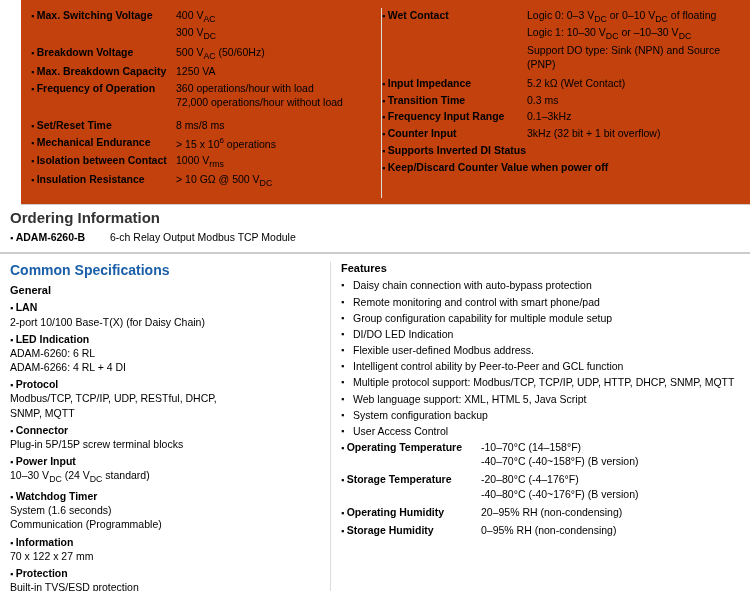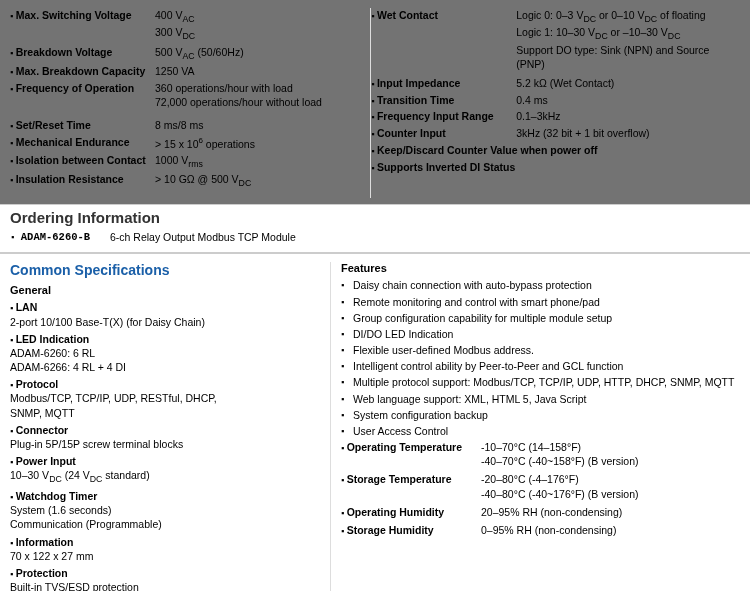--- a/index.html
+++ b/index.html
@@ -10,21 +10,22 @@
       width: 750px;
       min-height: 591px;
       color: #000;
     }
 
     
     .top-section {
       display: flex;
       padding: 8px 10px 6px 10px;
       border-bottom: 1px solid #ccc;
-      background: #737373;
+      background: #c2410c;
+      margin-left: 21px;
     }
     .top-left {
       width: 370px;
       padding-right: 10px;
     }
     .top-right {
       width: 380px;
       border-left: 1px solid #ddd;
     }
 
@@ -175,21 +176,21 @@
     }
     .env-label::before {
       content: '▪ ';
       font-size: 9px;
     }
     .env-value {
       font-size: 10.5px;
       flex: 1;
     }
 
-    .bold { font-weight: bold; font-family: Liberation Mono, monospace; }
+    .bold { font-weight: bold; }
   </style>
 </head>
 <body>
 
 <div class="top-section">
   <div class="top-left">
     <div class="spec-group-gap">
       <div class="spec-item">
         <span class="spec-label">Max. Switching Voltage</span>
         <span class="spec-value">400 V<sub>AC</sub><br>300 V<sub>DC</sub></span>
@@ -231,35 +232,35 @@
     <div class="spec-item" style="margin-bottom:4px;">
       <span class="spec-label">Wet Contact</span>
       <span class="spec-value">Logic 0: 0–3 V<sub>DC</sub> or 0–10 V<sub>DC</sub> of floating<br>Logic 1: 10–30 V<sub>DC</sub> or –10–30 V<sub>DC</sub><br>Support DO type: Sink (NPN) and Source (PNP)</span>
     </div>
     <div class="spec-item">
       <span class="spec-label">Input Impedance</span>
       <span class="spec-value">5.2 kΩ (Wet Contact)</span>
     </div>
     <div class="spec-item">
       <span class="spec-label">Transition Time</span>
-      <span class="spec-value">0.4 ms</span>
+      <span class="spec-value">0.3 ms</span>
     </div>
     <div class="spec-item">
       <span class="spec-label">Frequency Input Range</span>
       <span class="spec-value">0.1–3kHz</span>
     </div>
     <div class="spec-item">
       <span class="spec-label">Counter Input</span>
       <span class="spec-value">3kHz (32 bit + 1 bit overflow)</span>
     </div>
     <div class="spec-item">
+      <span class="spec-label" style="min-width:auto; flex:1;">Supports Inverted DI Status</span>
+    </div>
+    <div class="spec-item">
       <span class="spec-label" style="min-width:auto; flex:1;">Keep/Discard Counter Value when power off</span>
-    </div>
-    <div class="spec-item">
-      <span class="spec-label" style="min-width:auto; flex:1;">Supports Inverted DI Status</span>
     </div>
   </div>
 </div>
 
 <div class="ordering-section">
   <div class="ordering-title">Ordering Information</div>
   <div class="ordering-item">
     <span class="ordering-label bold">ADAM-6260-B</span>
     <span class="ordering-desc">6-ch Relay Output Modbus TCP Module</span>
   </div>

